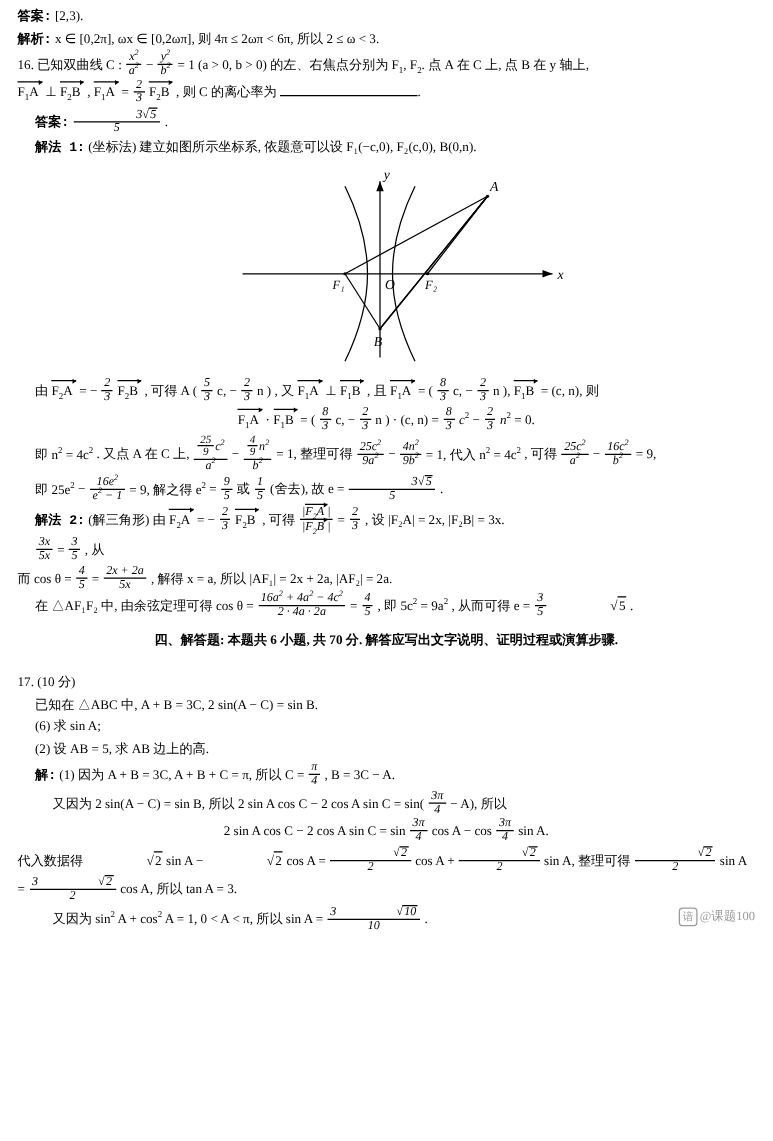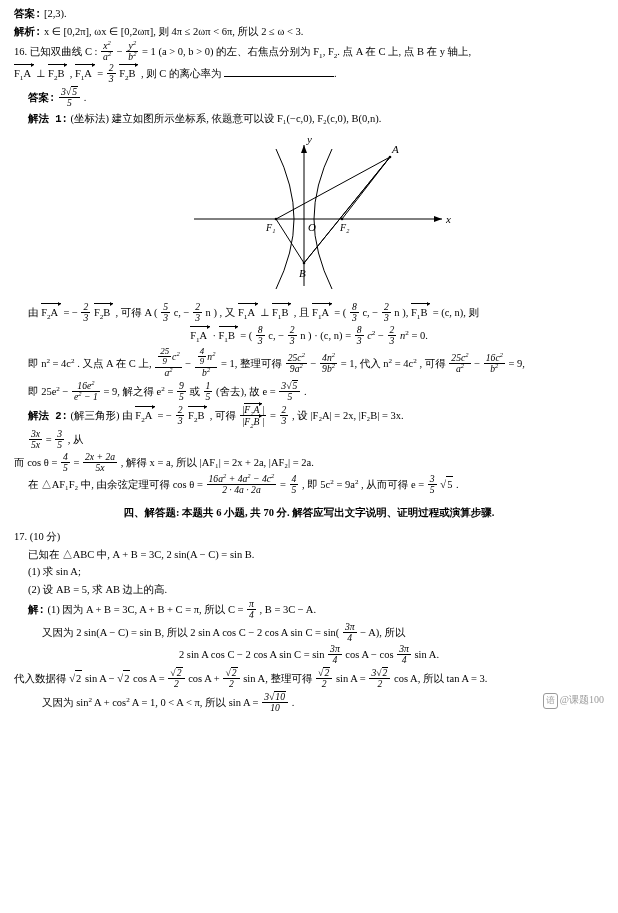--- a/index.html
+++ b/index.html
@@ -49,20 +49,21 @@
     content: "";
     position: absolute;
     right: 0px; top: -2.5px;
     border-left: 3px solid #000;
     border-top: 2px solid transparent;
     border-bottom: 2px solid transparent;
   }
   .sqrt {
     display: inline-block;
     white-space: nowrap;
+    margin-left: 48px;
   }
   .sqrt > .rad { font-size: 1.02em; }
   .sqrt > .body {
     border-top: 1px solid #000;
     padding: 0 1px 0 1px;
     display: inline-block;
   }
   .fig { position: relative; height: 170px; margin: 4px 0 2px 0; }
   .fig svg { position: absolute; left: 50%; transform: translateX(-50%); top: 0; }
   .sect { font-weight: bold; margin-top: 8px; text-align: center; }
@@ -309,26 +310,26 @@
     <span><span>, 即 5c</span><sup>2</sup></span>
     <span><span>= 9a</span><sup>2</sup></span>
     <span>, 从而可得 e =</span>
     <span class="frac"><span class="num">3</span><span class="den">5</span></span>
     <span class="sqrt"><span class="rad">√</span><span class="body">5</span></span>
     <span>.</span>
   </div>
 
   <div class="line sect">四、解答题: 本题共 6 小题, 共 70 分. 解答应写出文字说明、证明过程或演算步骤.</div>
 
-  <div class="line" style="margin-top:8px">
+  <div class="line" style="margin-top:18px">
     <span>17.</span>
     <span>(10 分)</span>
   </div>
   <div class="line ind1">已知在 △ABC 中, A + B = 3C, 2 sin(A − C) = sin B.</div>
-  <div class="line ind1">(1) 求 sin A;</div>
+  <div class="line ind1">(6) 求 sin A;</div>
   <div class="line ind1">(2) 设 AB = 5, 求 AB 边上的高.</div>
 
   <div class="line ind1">
     <span class="lbl">解:</span>
     <span>(1) 因为 A + B = 3C, A + B + C = π, 所以 C =</span>
     <span class="frac"><span class="num">π</span><span class="den">4</span></span>
     <span>, B = 3C − A.</span>
   </div>
 
   <div class="line ind2">

